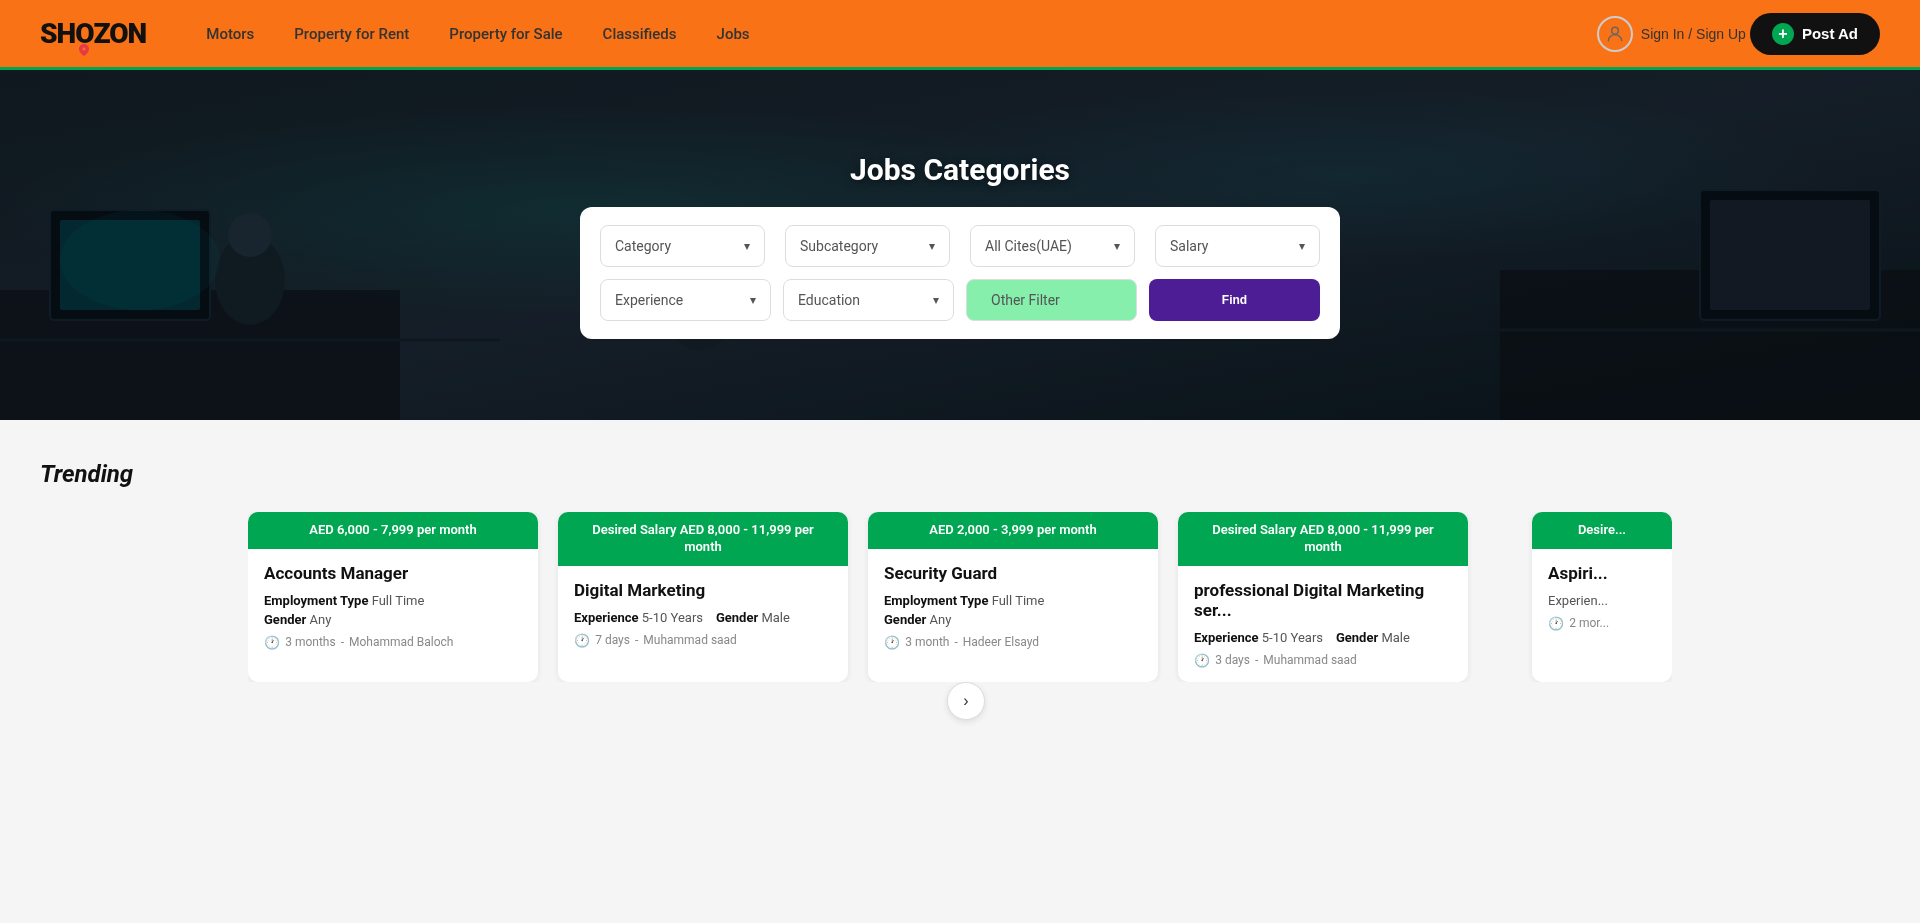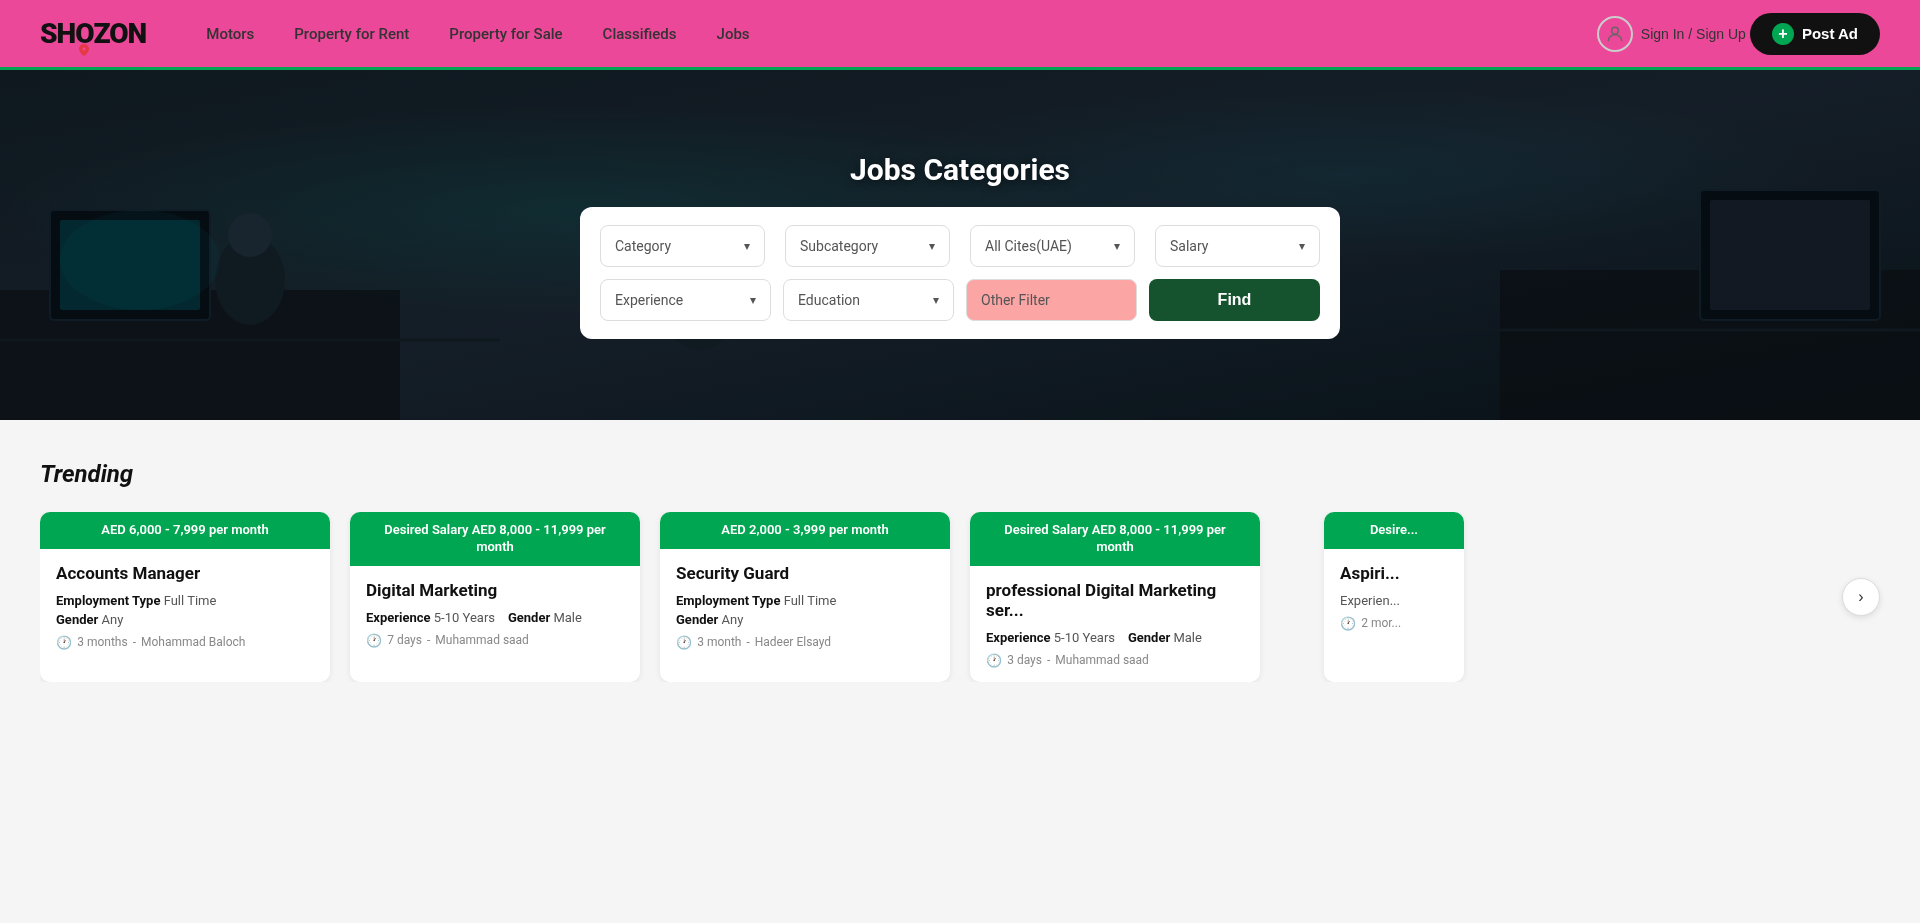--- a/index.html
+++ b/index.html
@@ -1,20 +1,20 @@
 <!DOCTYPE html>
 <html><head>
   <meta charset="utf-8">
   <style>
     * { box-sizing: border-box; margin: 0; padding: 0; }
     body { font-family: -apple-system, BlinkMacSystemFont, 'Segoe UI', Roboto, Arial, sans-serif; background: #f5f5f5; }
 
     
     .header {
-      background: #ec4899;
+      background: #f97316;
       border-bottom: 3px solid #00a651;
       display: flex;
       align-items: center;
       padding: 0 40px;
       height: 70px;
       position: relative;
       z-index: 10;
     }
     .logo {
       display: flex;
@@ -158,33 +158,33 @@
       cursor: pointer;
       background: #fff;
     }
     .select-field .chevron {
       color: #555;
       font-size: 12px;
     }
     .other-filter-field {
       border: 1.5px solid #ddd;
       border-radius: 8px;
-      padding: 12px 14px;
+      padding: 12px 24px;
       font-size: 14px;
       color: #555;
-      background: #fca5a5;
+      background: #86efac;
       cursor: pointer;
     }
     .find-btn {
-      background: #14532d;
+      background: #4c1d95;
       color: #fff;
       border: none;
       border-radius: 8px;
       padding: 12px 4px;
-      font-size: 16px;
+      font-size: 12px;
       font-weight: 600;
       cursor: pointer;
       width: 100%;
     }
 
     
     .trending-section {
       padding: 40px 40px 60px;
       background: #f5f5f5;
     }
@@ -192,20 +192,21 @@
       font-size: 24px;
       font-weight: 700;
       color: #111;
       margin-bottom: 24px;
       font-style: italic;
     }
     .cards-wrapper {
       position: relative;
       display: flex;
       align-items: center;
+      flex-direction: column;
     }
     .cards-scroll {
       display: flex;
       gap: 20px;
       overflow: hidden;
       flex: 1;
     }
     .job-card {
       background: #fff;
       border-radius: 10px;

